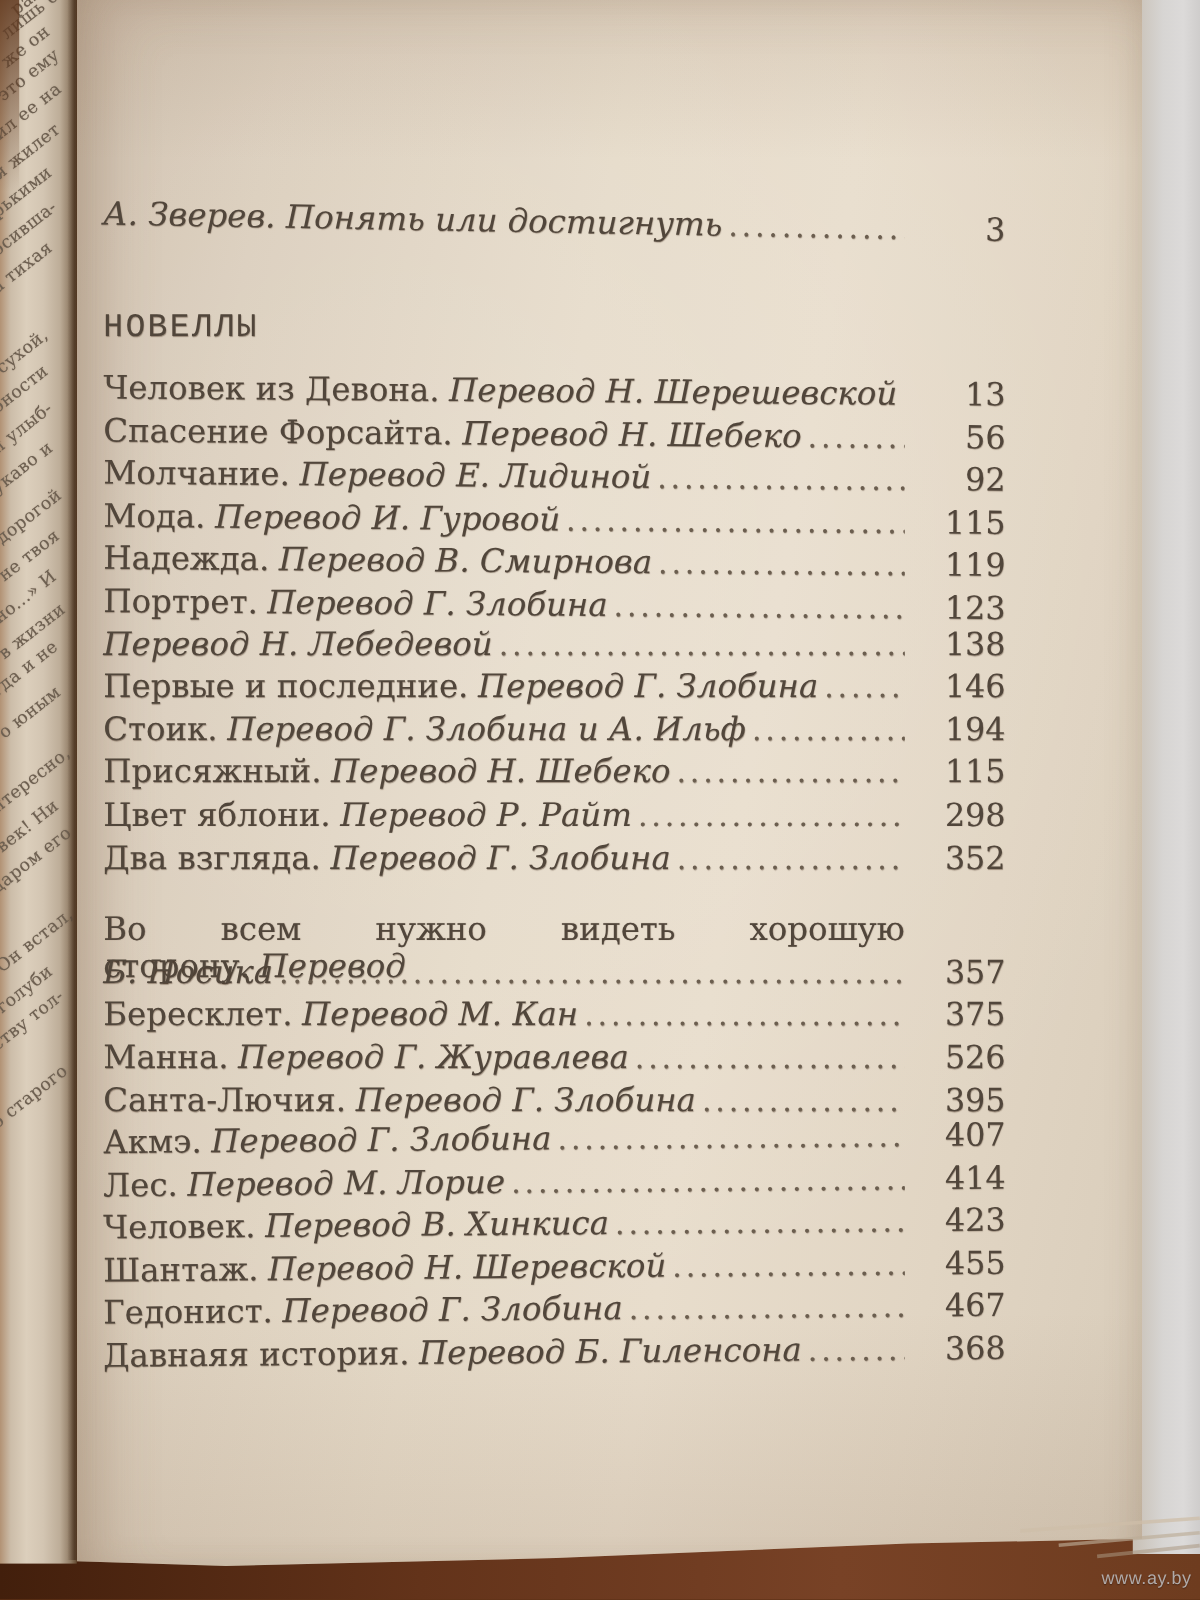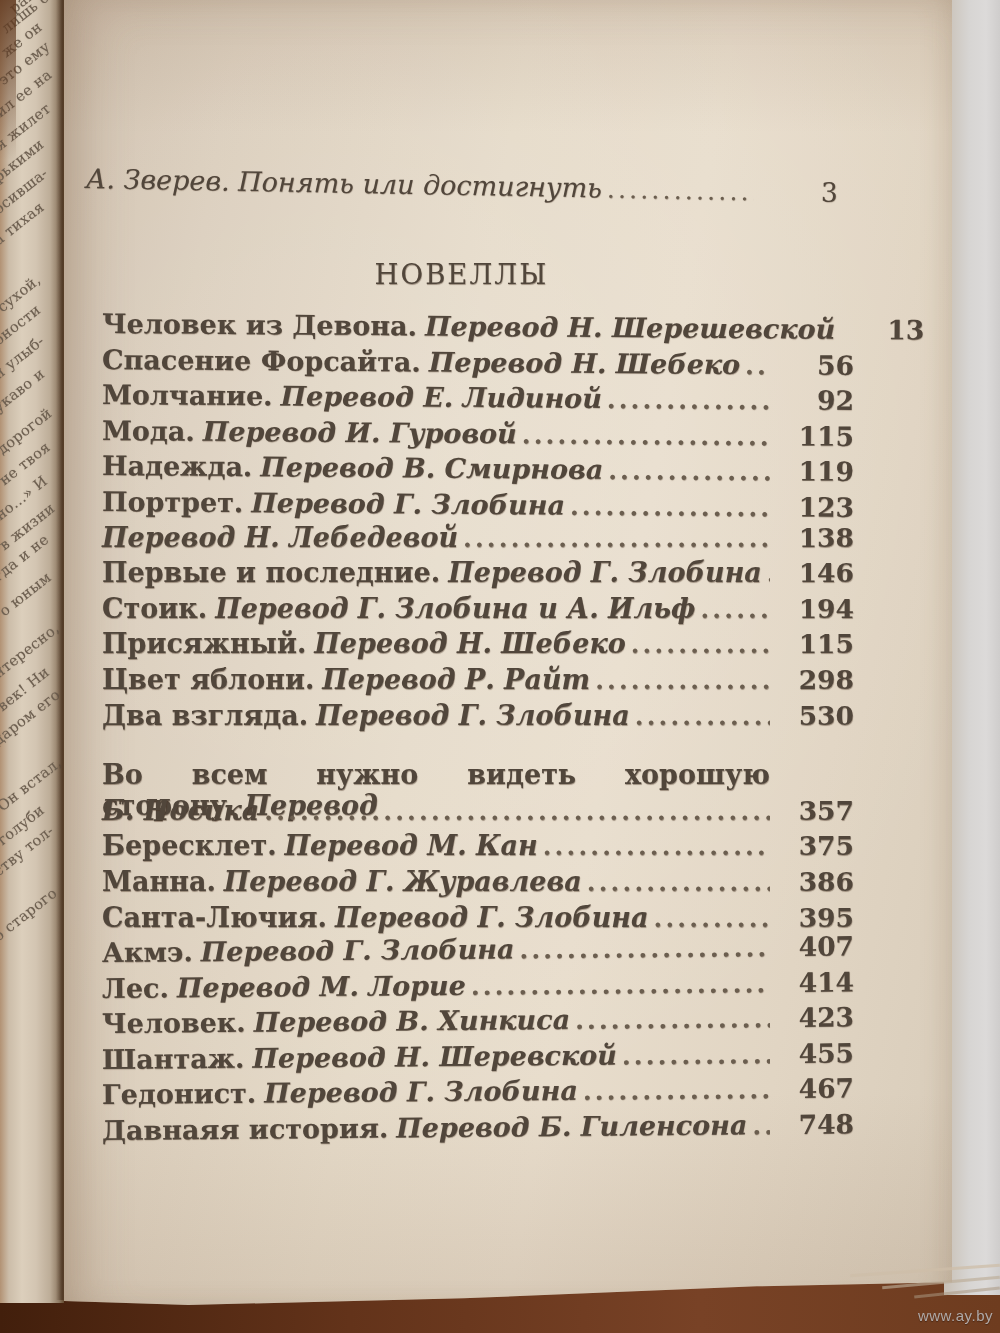--- a/index.html
+++ b/index.html
@@ -53,23 +53,23 @@
     color:#51463b;font-size:27px;
     text-shadow:.4px .6px .8px rgba(70,50,35,.45);
   }
   .intro-row{
     position:absolute;top:163px;left:0;width:100%;
     display:flex;align-items:baseline;
     transform:rotate(1.05deg);transform-origin:0 50%;
   }
   .heading{
     position:absolute;top:258px;left:0;width:100%;
-    text-align:center;font-size:27.5px;letter-spacing:2px;padding-right:1px;box-sizing:border-box;
-  }
-  #toc{position:absolute;top:308px;left:16px;width:100%;font-weight:bold;}
+    text-align:left;font-size:27.5px;letter-spacing:2px;padding-right:1px;box-sizing:border-box;font-family:Liberation Mono, monospace;
+  }
+  #toc{position:absolute;top:308px;left:0;width:100%;}
   .row{display:flex;align-items:baseline;height:35.6px;}
   .row:nth-child(-n+6){transform:rotate(.45deg);transform-origin:0 50%;}
   .row:nth-child(n+18){transform:rotate(-.5deg);transform-origin:0 50%;}
   .rm{white-space:nowrap;}
   .it{font-style:italic;white-space:nowrap;}
   .rm + .it{margin-left:8px;}
   .dots{flex:1 1 auto;overflow:hidden;white-space:nowrap;margin-left:5px;color:#6b5e4f;align-self:baseline;}
   .dots::after{
     content:"........................................................................................................";
     letter-spacing:3.2px;font-size:25px;
@@ -196,39 +196,39 @@
           <div class="row">
             <span class="rm">Цвет яблони.</span>
             <span class="it">Перевод Р. Райт</span>
             <span class="dots"></span>
             <span class="num">298</span>
           </div>
           <div class="row">
             <span class="rm">Два взгляда.</span>
             <span class="it">Перевод Г. Злобина</span>
             <span class="dots"></span>
-            <span class="num">530</span>
+            <span class="num">352</span>
           </div>
           <div class="row row-wrap"><span class="rm">Во всем нужно видеть хорошую сторону.</span><span class="it">Перевод</span></div>
           <div class="row">
             <span class="it">Б. Носика</span>
             <span class="dots"></span>
             <span class="num">357</span>
           </div>
           <div class="row">
             <span class="rm">Бересклет.</span>
             <span class="it">Перевод М. Кан</span>
             <span class="dots"></span>
             <span class="num">375</span>
           </div>
           <div class="row">
             <span class="rm">Манна.</span>
             <span class="it">Перевод Г. Журавлева</span>
             <span class="dots"></span>
-            <span class="num">386</span>
+            <span class="num">526</span>
           </div>
           <div class="row">
             <span class="rm">Санта-Лючия.</span>
             <span class="it">Перевод Г. Злобина</span>
             <span class="dots"></span>
             <span class="num">395</span>
           </div>
           <div class="row">
             <span class="rm">Акмэ.</span>
             <span class="it">Перевод Г. Злобина</span>
@@ -256,21 +256,21 @@
           <div class="row">
             <span class="rm">Гедонист.</span>
             <span class="it">Перевод Г. Злобина</span>
             <span class="dots"></span>
             <span class="num">467</span>
           </div>
           <div class="row">
             <span class="rm">Давнаяя история.</span>
             <span class="it">Перевод Б. Гиленсона</span>
             <span class="dots"></span>
-            <span class="num">748</span>
+            <span class="num">368</span>
           </div>
         </div>
     </div>
   </div>
 
   <div class="stack-line l1"></div>
   <div class="stack-line l2"></div>
   <div class="stack-line l3"></div>
   <div class="watermark">www.ay.by</div>
 </div>

